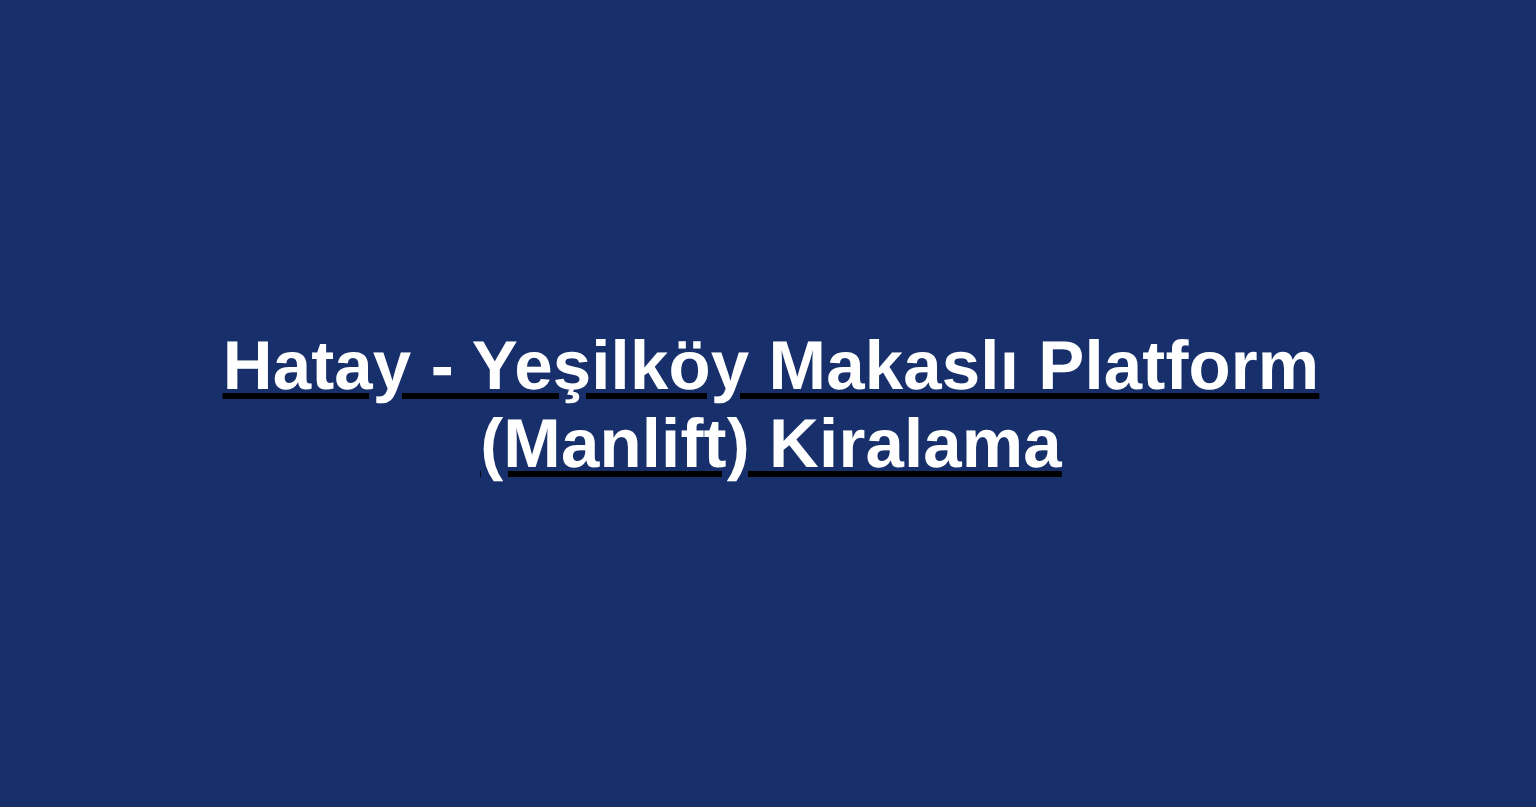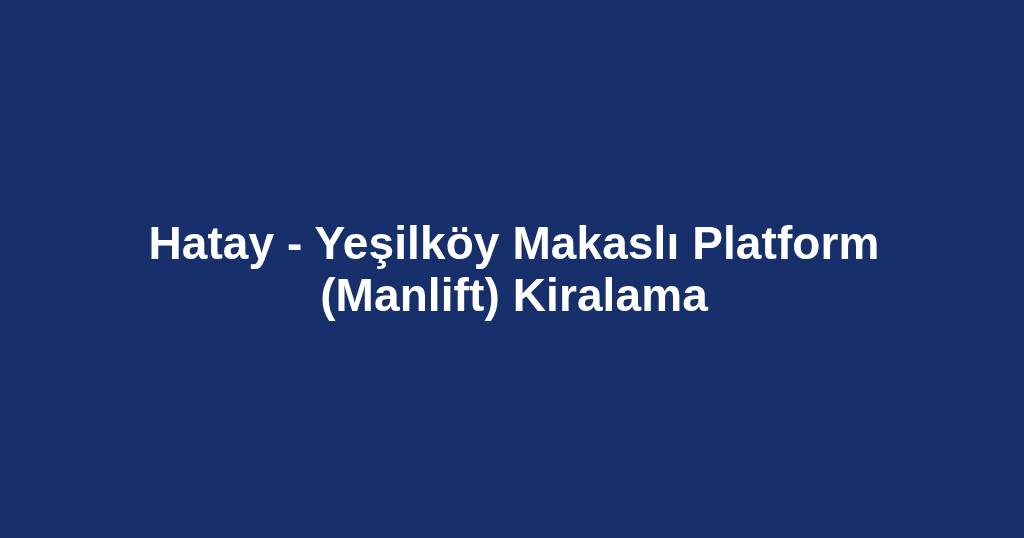--- a/index.html
+++ b/index.html
@@ -19,20 +19,21 @@
   .banner {
     position: relative;
     box-sizing: border-box;
     width: 1024px;
     height: 538px;
     background-color: #17306b;
     display: flex;
     align-items: center;
     justify-content: center;
     text-align: center;
+    text-decoration: underline;
   }
 
   
   .title-block {
     width: 760px;
     margin-left: 4px; 
     padding: 0;
   }
 
   .banner-title {

